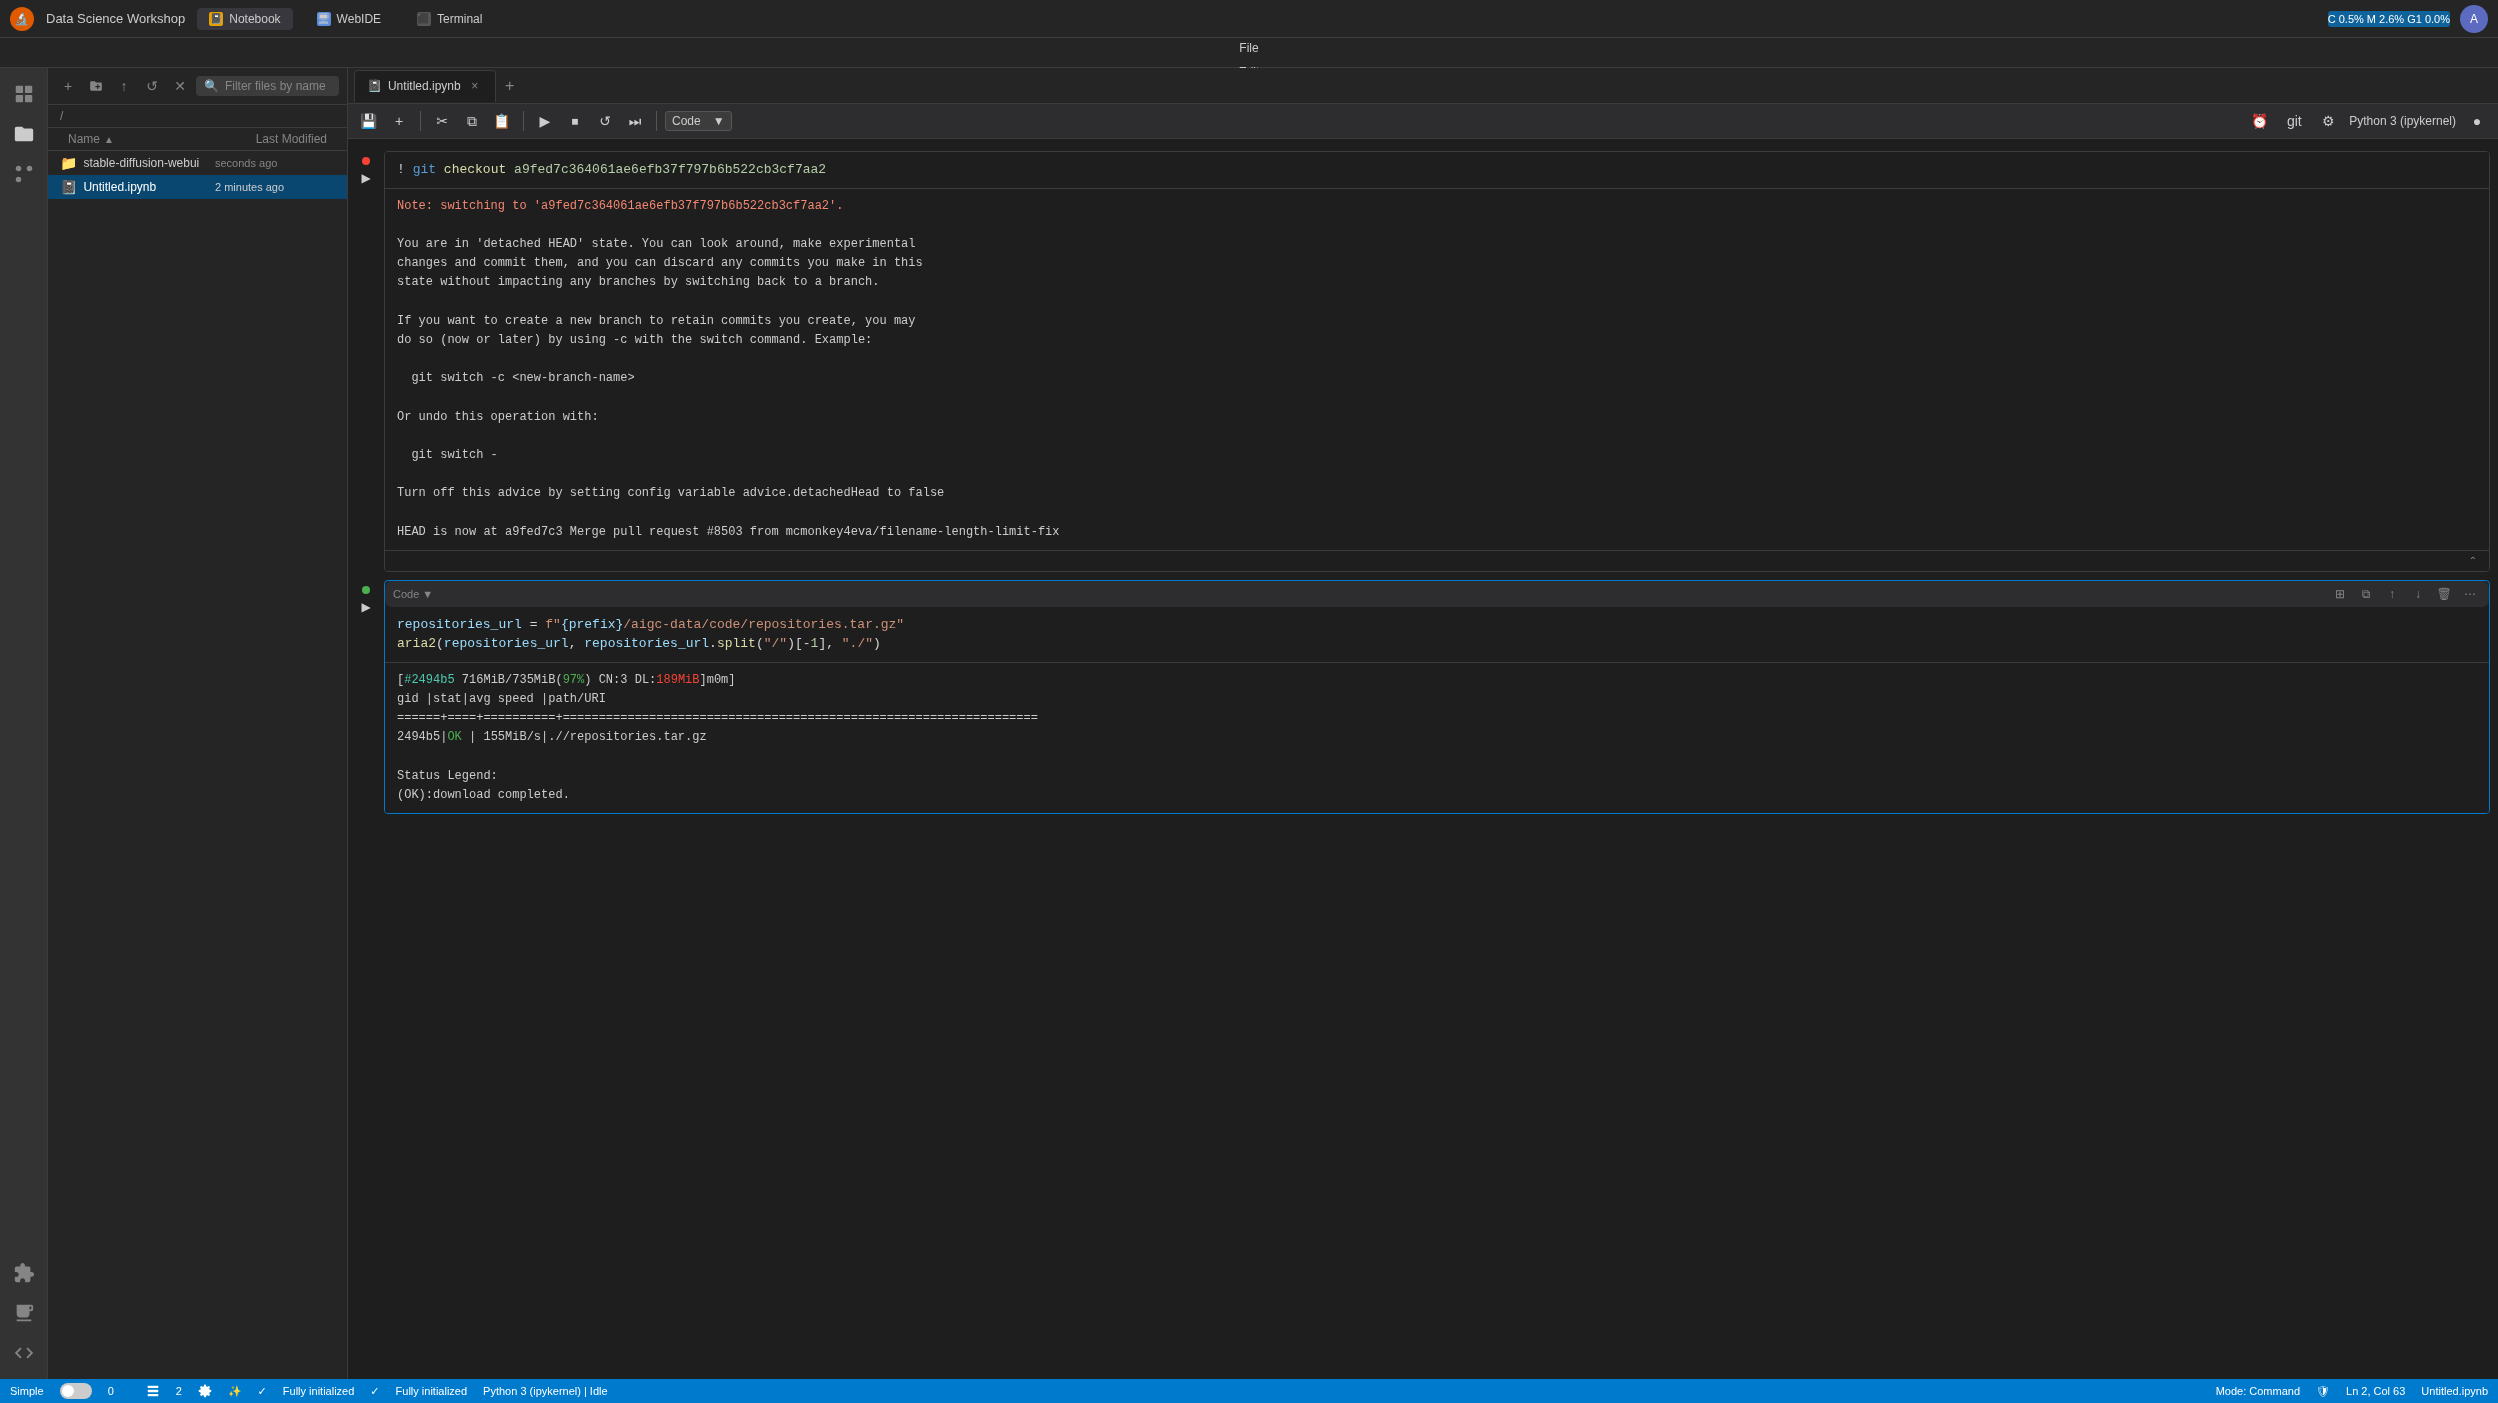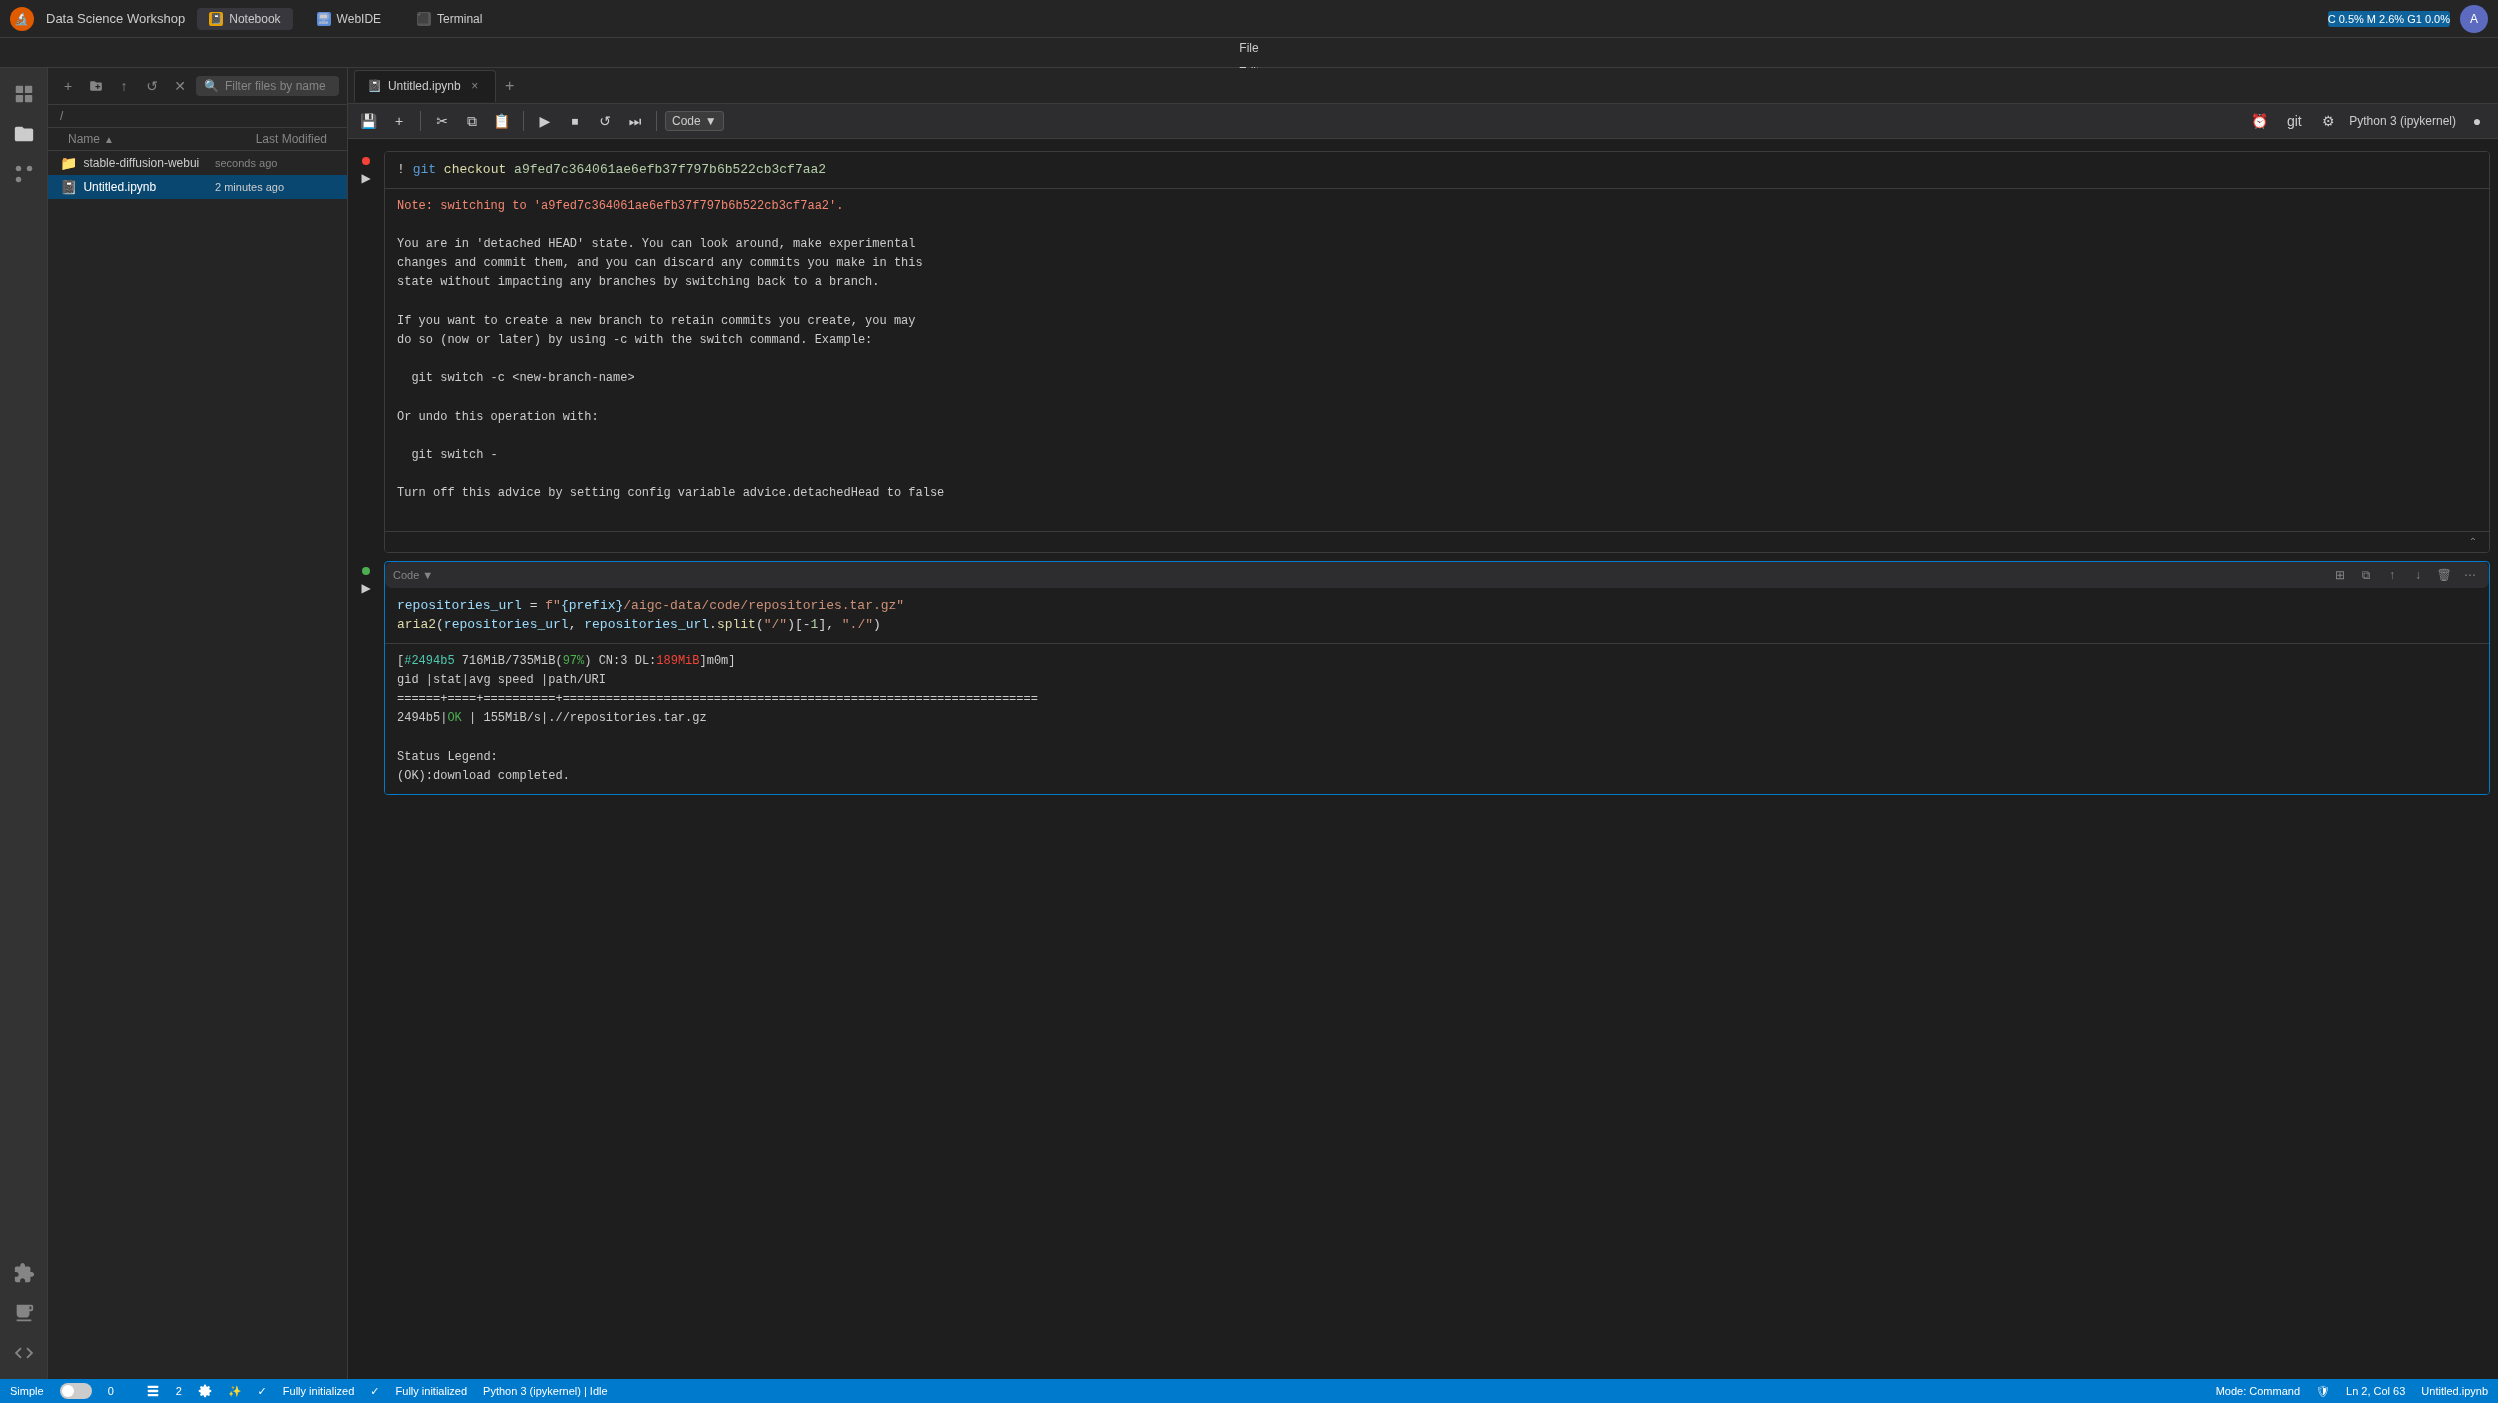--- a/index.html
+++ b/index.html
@@ -314,21 +314,21 @@
     .cell-type-select {
       display: flex;
       align-items: center;
       background: #3c3c3c;
       border: 1px solid #555;
       border-radius: 3px;
       padding: 2px 6px;
       cursor: pointer;
       color: #cccccc;
       font-size: 12px;
-      gap: 4px;
+      gap: 12px;
     }
     #toolbar-right {
       margin-left: auto;
       display: flex;
       align-items: center;
       gap: 8px;
       font-size: 12px;
       color: #cccccc;
     }
 
@@ -667,20 +667,21 @@
             <div>do so (now or later) by using -c with the switch command. Example:</div>
             <div>&nbsp;</div>
             <div>&nbsp; git switch -c &lt;new-branch-name&gt;</div>
             <div>&nbsp;</div>
             <div>Or undo this operation with:</div>
             <div>&nbsp;</div>
             <div>&nbsp; git switch -</div>
             <div>&nbsp;</div>
             <div>Turn off this advice by setting config variable advice.detachedHead to false</div>
             <div>&nbsp;</div>
+            <div>HEAD is now at a9fed7c3 Merge pull request #8503 from mcmonkey4eva/filename-length-limit-fix</div>
           </div>
           <div style="display:flex;justify-content:flex-end;padding:2px 8px;background:#1e1e1e;border-top:1px solid #3c3c3c">
             <div class="collapse-btn">⌃</div>
           </div>
         </div>
       </div>
 
       <div class="cell-container">
         <div class="cell-status">
           <div class="cell-indicator green"></div>

